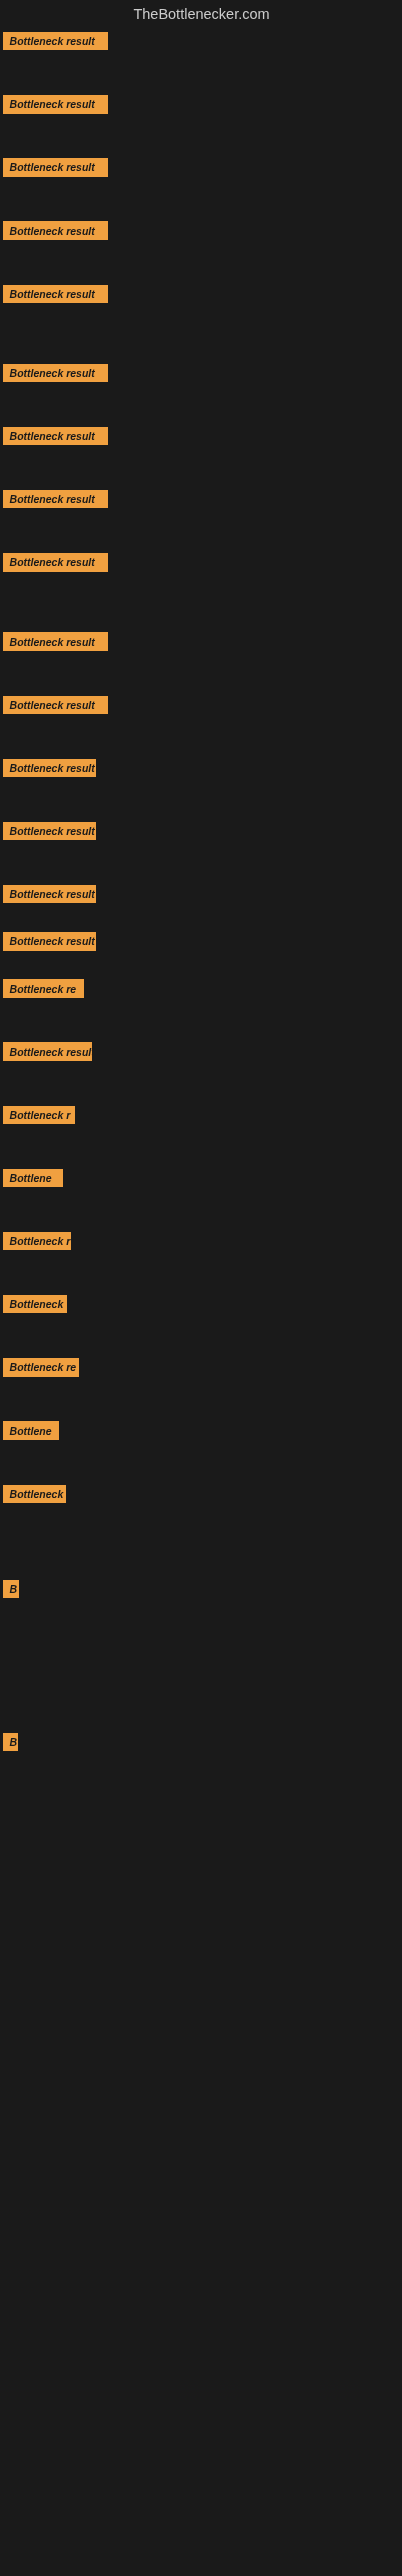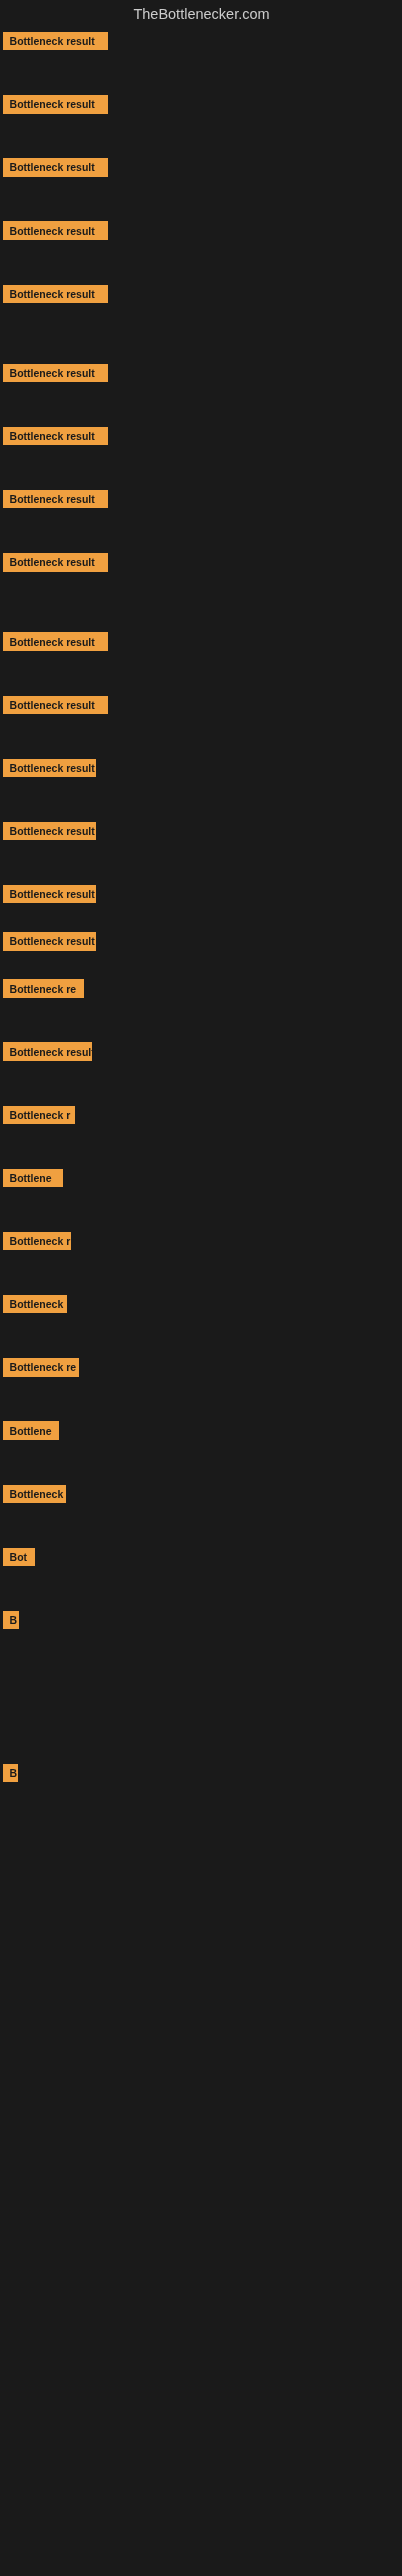--- a/index.html
+++ b/index.html
@@ -33,20 +33,21 @@
       padding: 3.2px 6.4px;
       margin: 4.8px 3.2px;
       white-space: nowrap;
       overflow: hidden;
     }
 
     .row {
       display: flex;
       padding: 1.6px 0;
       min-height: 26px;
+      font-style: italic;
     }
   </style>
 </head>
 <body>
 
 <div>
   <div class="site-title">TheBottlenecker.com</div>
 </div>
 
 <div id="items-container">
@@ -163,23 +164,20 @@
     <div class="row">
       <div class="bottleneck-label" style="max-width: 56px; width: 56px;">Bottlene</div>
     </div>
     <div style="height: 16px;"></div>
     <div style="height: 16px;"></div>
     <div class="row">
       <div class="bottleneck-label" style="max-width: 63px; width: 63px;">Bottleneck</div>
     </div>
     <div style="height: 16px;"></div>
     <div style="height: 16px;"></div>
-    <div class="row">
-      <div class="bottleneck-label" style="max-width: 32px; width: 32px;">Bot</div>
-    </div>
     <div style="height: 16px;"></div>
     <div style="height: 16px;"></div>
     <div class="row">
       <div class="bottleneck-label" style="max-width: 16px; width: 16px;">B</div>
     </div>
     <div style="height: 16px;"></div>
     <div style="height: 16px;"></div>
     <div style="height: 16px;"></div>
     <div class="row"></div>
     <div style="height: 16px;"></div>

